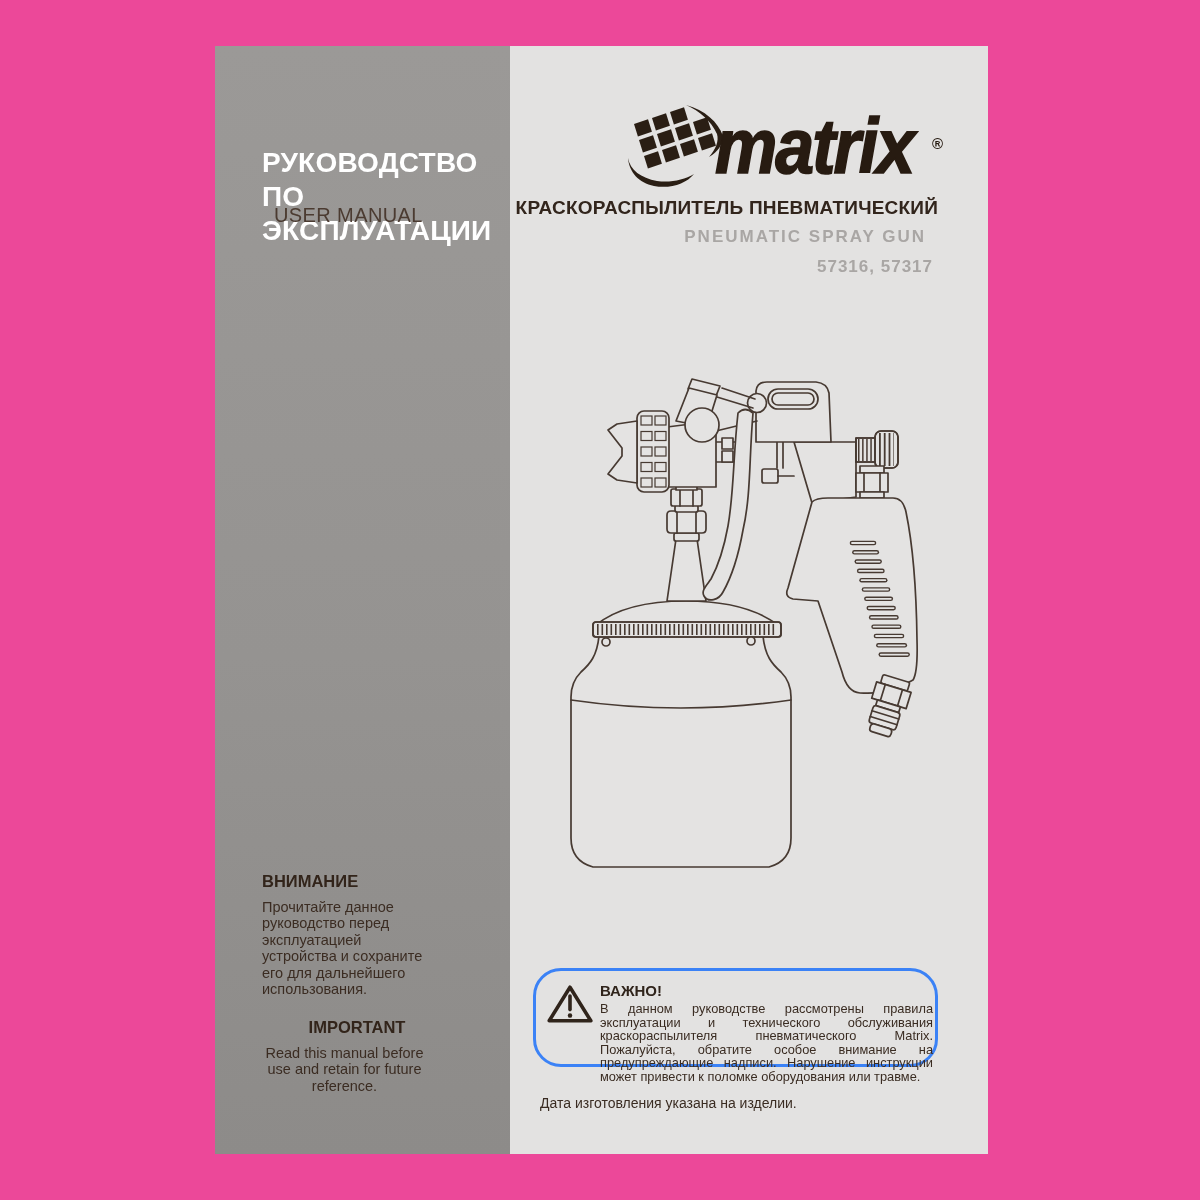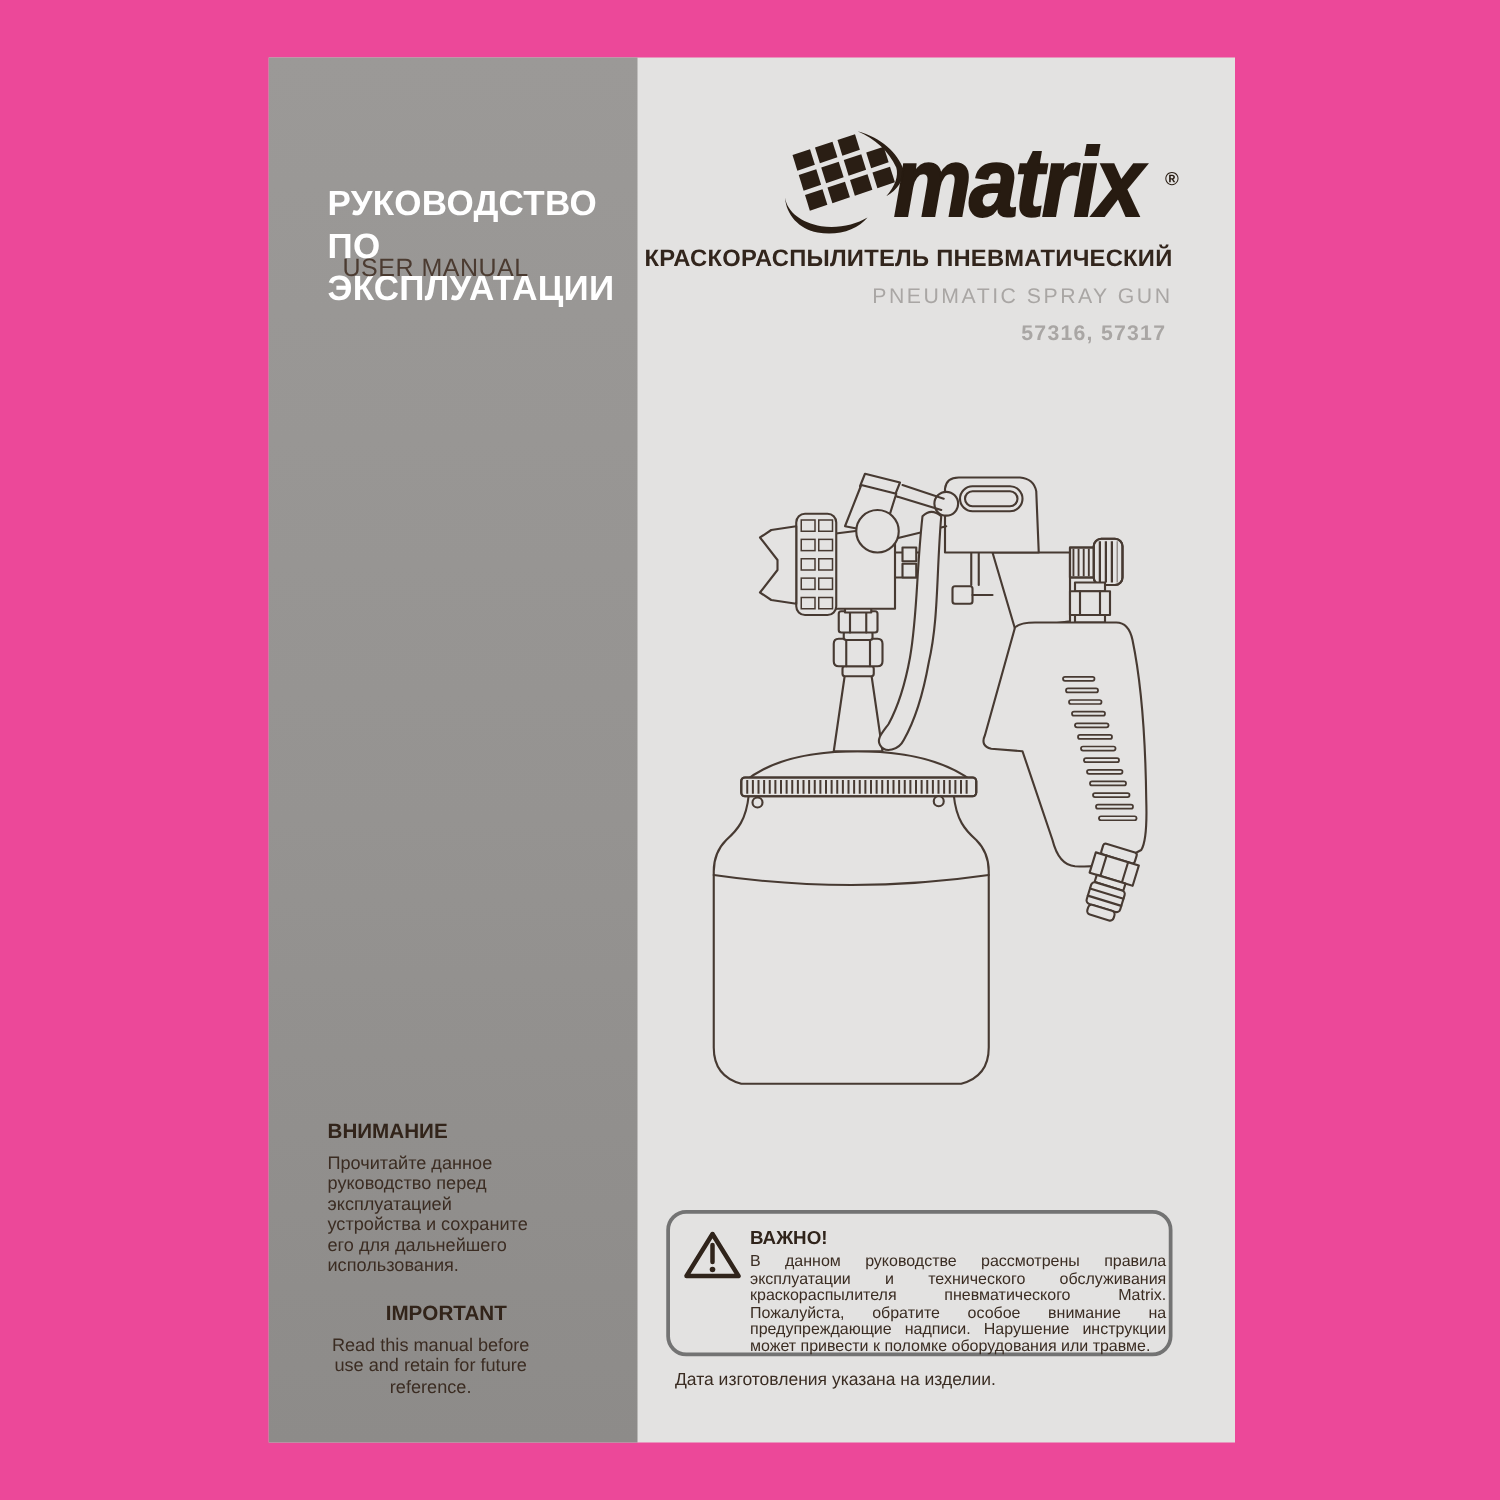--- a/index.html
+++ b/index.html
@@ -4,44 +4,44 @@
 <style>
   html,body{margin:0;padding:0;background:#ffffff;width:1200px;height:1200px;
     font-family:"Liberation Sans", sans-serif;-webkit-font-smoothing:antialiased;}
   .canvas{position:relative;width:1200px;height:1200px;background:#ec4899;overflow:hidden;}
   .page{position:absolute;left:215px;top:46px;width:773px;height:1108px;background:#e3e2e1;}
   .sidebar{position:absolute;left:0;top:0;width:295px;height:1108px;
     background:linear-gradient(180deg,#9b9997 0%,#959391 55%,#8d8b89 100%);}
   .ru-title{position:absolute;left:47px;top:100px;font-size:28px;font-weight:bold;
     color:#ffffff;line-height:34px;letter-spacing:.2px;}
   .user-manual{position:absolute;left:47px;top:121px;font-size:20px;color:#4b3b31;letter-spacing:.4px;}
-  .side-block{position:absolute;left:47px;width:190px;color:#38291f;margin-top:24px;}
+  .side-block{position:absolute;left:47px;width:190px;color:#38291f;}
   .side-head{font-size:16.5px;font-weight:bold;color:#32241a;margin:0 0 8px 0;}
   .side-body{font-size:14.5px;line-height:16.4px;color:#3b2c22;width:165px;margin:0;}
 
   .wordmark{position:absolute;left:500px;top:55px;font-size:70px;font-weight:bold;font-style:italic;
     color:#271b11;letter-spacing:-2px;transform:scaleY(1.12);transform-origin:top left;
     -webkit-text-stroke:1.5px #271b11;white-space:nowrap;}
   .regmark{position:absolute;left:717px;top:89px;font-size:15px;font-weight:bold;color:#271b11;}
   .titles{position:absolute;right:50px;top:151px;text-align:right;}
   .title-ru{font-size:19px;font-weight:bold;color:#32251c;letter-spacing:.2px;margin:0 0 8px 0;white-space:nowrap;}
-  .title-en{font-size:17px;font-weight:normal;color:#a9a6a4;letter-spacing:2px;margin:0 0 10px 0;white-space:nowrap;}
+  .title-en{font-size:17px;font-weight:bold;color:#a9a6a4;letter-spacing:2px;margin:0 12px 10px 0;white-space:nowrap;}
   .title-codes{font-size:17px;font-weight:bold;color:#a9a6a4;letter-spacing:1px;margin:5px;white-space:nowrap;}
 
   .gun{position:absolute;left:345px;top:319px;}
   .fb{fill:#e4e3e2;stroke:#473a32;stroke-width:1.7;stroke-linejoin:round;}
   .s{fill:none;stroke:#473a32;stroke-width:1.7;stroke-linecap:round;stroke-linejoin:round;}
   .k{fill:#e4e3e2;stroke:#473a32;stroke-width:1.2;}
   .tick{stroke:#473a32;}
   .finD{stroke:#473a32;stroke-width:4.6;stroke-linecap:round;}
   .finL{stroke:#e4e3e2;stroke-width:1.8;stroke-linecap:round;}
   .logo-ink{fill:#2a1e14;}
 
-  .notice{position:absolute;left:318px;top:922px;width:405px;height:117px;
-    border:3px solid #737373;border-radius:16px;background:transparent;box-sizing:border-box;}
+  .notice{position:absolute;left:318px;top:922px;width:405px;height:99px;
+    border:3px solid #3b82f6;border-radius:28px;background:transparent;box-sizing:border-box;}
   .notice-triangle{position:absolute;left:10px;top:12px;}
   .notice-head{position:absolute;left:64px;top:11px;font-size:15px;font-weight:bold;color:#30241b;margin:0;}
   .notice-body{position:absolute;left:64px;top:31px;width:333px;font-size:12.8px;line-height:13.6px;
     color:#3a2c22;text-align:justify;margin:0;}
   .date-note{position:absolute;left:325px;top:1049px;font-size:14px;color:#3a2c22;}
 </style>
 </head>
 <body>
 
 <div class="canvas">

